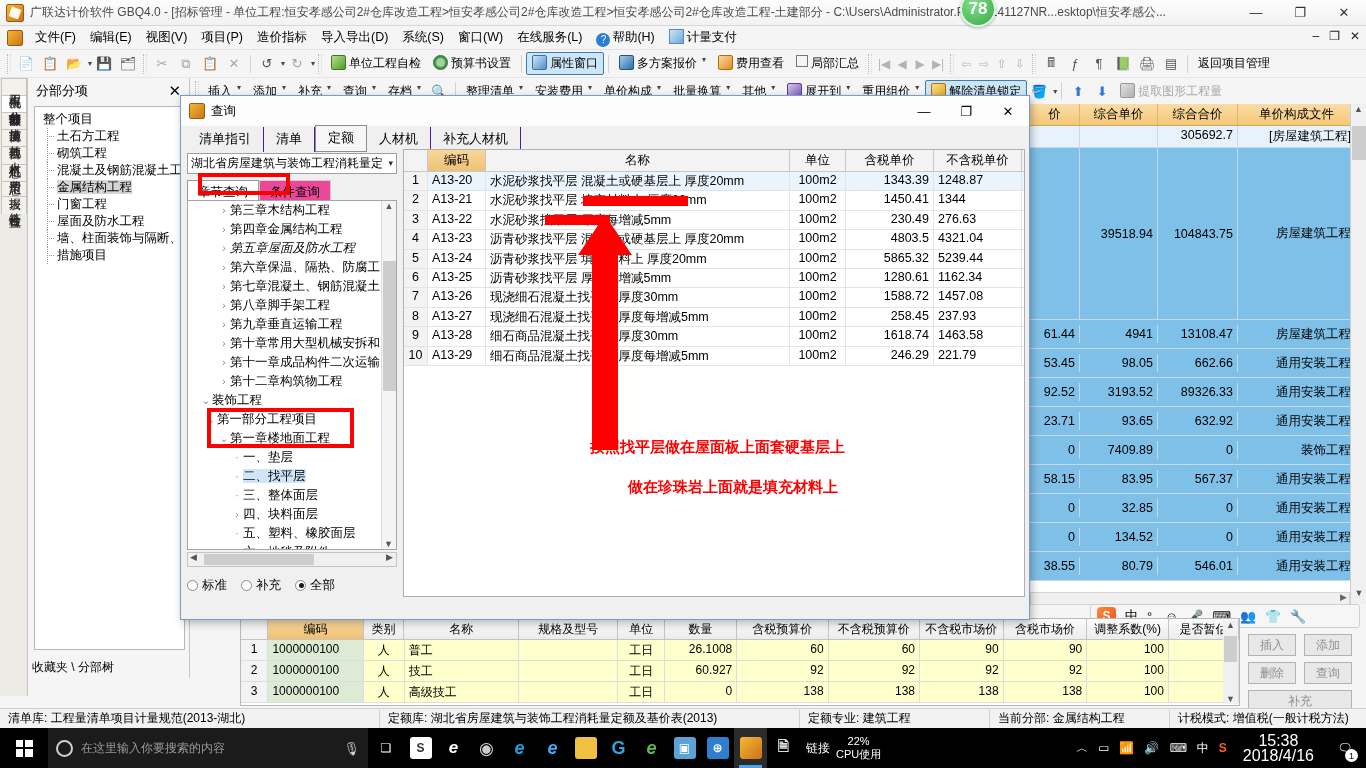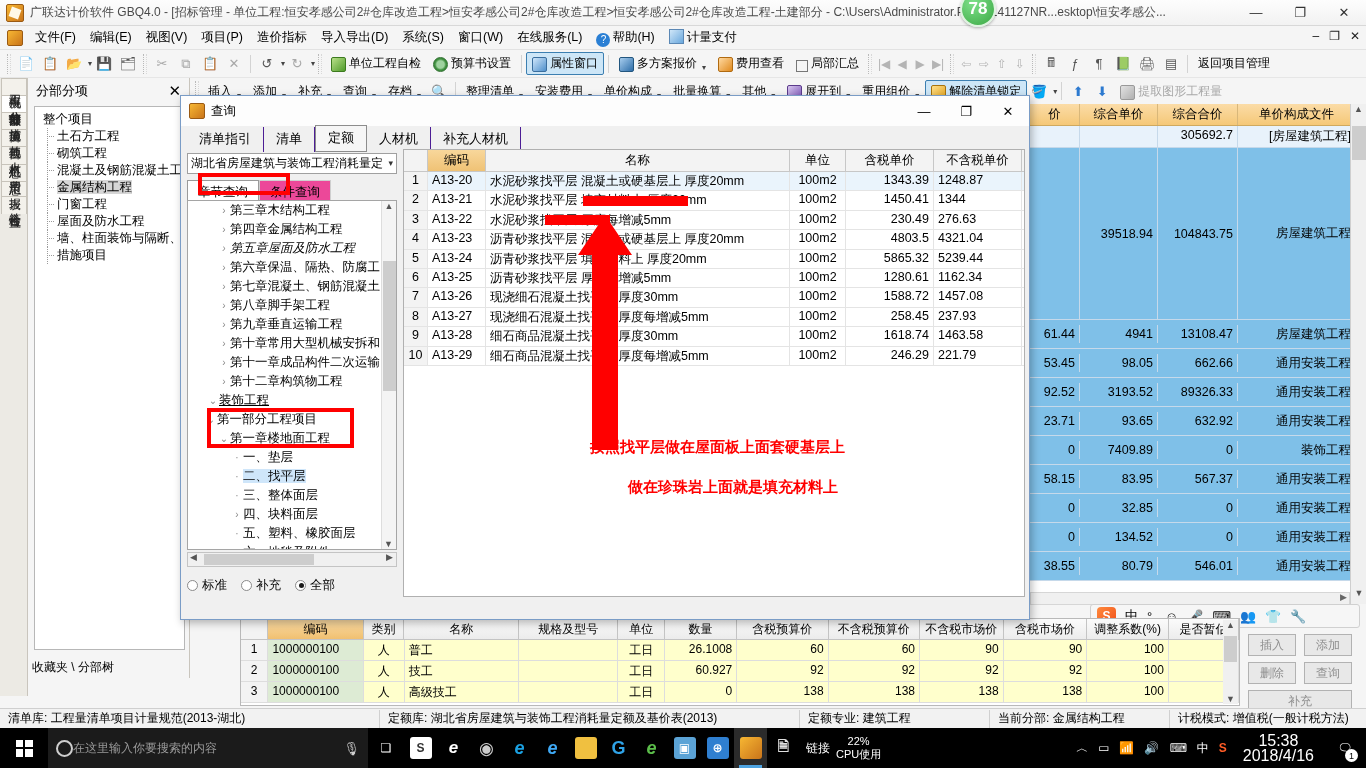--- a/index.html
+++ b/index.html
@@ -59,21 +59,21 @@
   
   .toolbar1{
     position:absolute; left:0; top:50px; width:1366px; height:28px;
     background:#f5f5f5; display:flex; align-items:center; padding-left:4px;
     border-bottom:1px solid #e6e6e6;
   }
   .tgrip{width:4px;height:20px;border-left:1px dotted #b9b9b9;border-right:1px dotted #d8d8d8;margin:0 3px;}
   .ticon{width:22px;height:22px;margin:0 1px;display:flex;align-items:center;justify-content:center;
      font-size:13px;color:#555;border:1px solid transparent;border-radius:2px;}
   .tsep{width:1px;height:18px;background:#d3d3d3;margin:0 4px;}
-  .tbtn{display:flex;align-items:flex-end;gap:3px;padding:2px 5px;font-size:12px;
+  .tbtn{display:flex;align-items:flex-start;gap:3px;padding:2px 5px;font-size:12px;
      border:1px solid transparent;border-radius:2px;white-space:nowrap;}
   .tbtn.active{border:1px solid #3c7fb1;background:#cde6f7;}
   .caret{font-size:8px;color:#444;margin-left:2px;}
   .sm-ico{width:15px;height:15px;display:inline-block;border-radius:2px;flex:none;}
   .ic-green{background:linear-gradient(135deg,#b9e08a,#4f9b2a);border:1px solid #3c7a1e;}
   .ic-gear{background:radial-gradient(circle,#9fd29f 40%,#3f8f3f 60%);border-radius:50%;border:1px solid #2f6f2f;}
   .ic-blue{background:linear-gradient(135deg,#cfe6fa,#4f90cc);border:1px solid #3a6e9e;}
   .ic-dblue{background:linear-gradient(135deg,#a7cdee,#2d6da8);border:1px solid #22567f;}
   .ic-orange{background:linear-gradient(135deg,#ffd9a0,#e08a1e);border:1px solid #b06a10;}
   .ic-lock{background:linear-gradient(135deg,#ffe08a,#e0a11e);border:1px solid #a8730d;}
@@ -236,21 +236,21 @@
      display:flex; align-items:center; white-space:nowrap;}
 
   
   .taskbar{ position:absolute; left:0; top:728px; width:1366px; height:40px;
      background:#000; display:flex; align-items:center; color:#fff; font-size:12px;}
   .start{ width:48px;height:40px;display:flex;align-items:center;justify-content:center;}
   .win-logo{width:17px;height:17px;display:grid;grid-template-columns:1fr 1fr;
      grid-template-rows:1fr 1fr;gap:2px;}
   .win-logo i{background:#fff;display:block;}
   .searchbox{ width:320px;height:40px;background:#1b1b1b;display:flex;align-items:center;
-     padding:0 8px; }
+     padding:0 8px; gap:8px;}
   .srch-circle{width:17px;height:17px;border:2px solid #cfcfcf;border-radius:50%;}
   .srch-text{color:#9a9a9a;font-size:12px;flex:1;}
   .mic{color:#cfcfcf;font-size:13px;}
   .tb-task{width:36px;height:40px;display:flex;align-items:center;justify-content:center;}
   .tb-app{width:33px;height:40px;display:flex;align-items:center;justify-content:center;
      position:relative;}
   .tb-app.act{background:#2b2b2b;}
   .tb-app.act:after{content:"";position:absolute;left:5px;right:5px;bottom:0;height:3px;background:#4ea3e0;}
   .appico{width:22px;height:22px;border-radius:3px;display:flex;align-items:center;
      justify-content:center;font-size:12px;font-weight:bold;color:#fff;}
@@ -692,21 +692,21 @@
     <div class="lt-row" style="padding-left: 30px;"><span class="exp">›</span><span class="lbl">第三章木结构工程</span></div>
         <div class="lt-row" style="padding-left: 30px;"><span class="exp">›</span><span class="lbl">第四章金属结构工程</span></div>
         <div class="lt-row" style="padding-left: 30px; font-style: italic;"><span class="exp">›</span><span class="lbl">第五章屋面及防水工程</span></div>
         <div class="lt-row" style="padding-left: 30px;"><span class="exp">›</span><span class="lbl">第六章保温、隔热、防腐工</span></div>
         <div class="lt-row" style="padding-left: 30px;"><span class="exp">›</span><span class="lbl">第七章混凝土、钢筋混凝土</span></div>
         <div class="lt-row" style="padding-left: 30px;"><span class="exp">›</span><span class="lbl">第八章脚手架工程</span></div>
         <div class="lt-row" style="padding-left: 30px;"><span class="exp">›</span><span class="lbl">第九章垂直运输工程</span></div>
         <div class="lt-row" style="padding-left: 30px;"><span class="exp">›</span><span class="lbl">第十章常用大型机械安拆和</span></div>
         <div class="lt-row" style="padding-left: 30px;"><span class="exp">›</span><span class="lbl">第十一章成品构件二次运输</span></div>
         <div class="lt-row" style="padding-left: 30px;"><span class="exp">›</span><span class="lbl">第十二章构筑物工程</span></div>
-        <div class="lt-row" style="padding-left: 19px; text-decoration: underline;"><span class="exp">⌄</span><span class="lbl">装饰工程</span></div>
+        <div class="lt-row" style="padding-left: 12px;"><span class="exp">⌄</span><span class="lbl">装饰工程</span></div>
         <div class="lt-row" style="padding-left: 17px;"><span class="exp">⌄</span><span class="lbl">第一部分工程项目</span></div>
         <div class="lt-row" style="padding-left: 30px;"><span class="exp">⌄</span><span class="lbl">第一章楼地面工程</span></div>
         <div class="lt-row" style="padding-left: 43px;"><span class="exp">·</span><span class="lbl">一、垫层</span></div>
         <div class="lt-row sel" style="padding-left: 43px;"><span class="exp">·</span><span class="lbl">二、找平层</span></div>
         <div class="lt-row" style="padding-left: 43px;"><span class="exp">·</span><span class="lbl">三、整体面层</span></div>
         <div class="lt-row" style="padding-left: 43px;"><span class="exp">›</span><span class="lbl">四、块料面层</span></div>
         <div class="lt-row" style="padding-left: 43px;"><span class="exp">·</span><span class="lbl">五、塑料、橡胶面层</span></div>
         <div class="lt-row" style="padding-left: 43px;"><span class="exp">·</span><span class="lbl">六、地毯及附件</span></div>
       </div>
     <div class="lt-hscroll">

